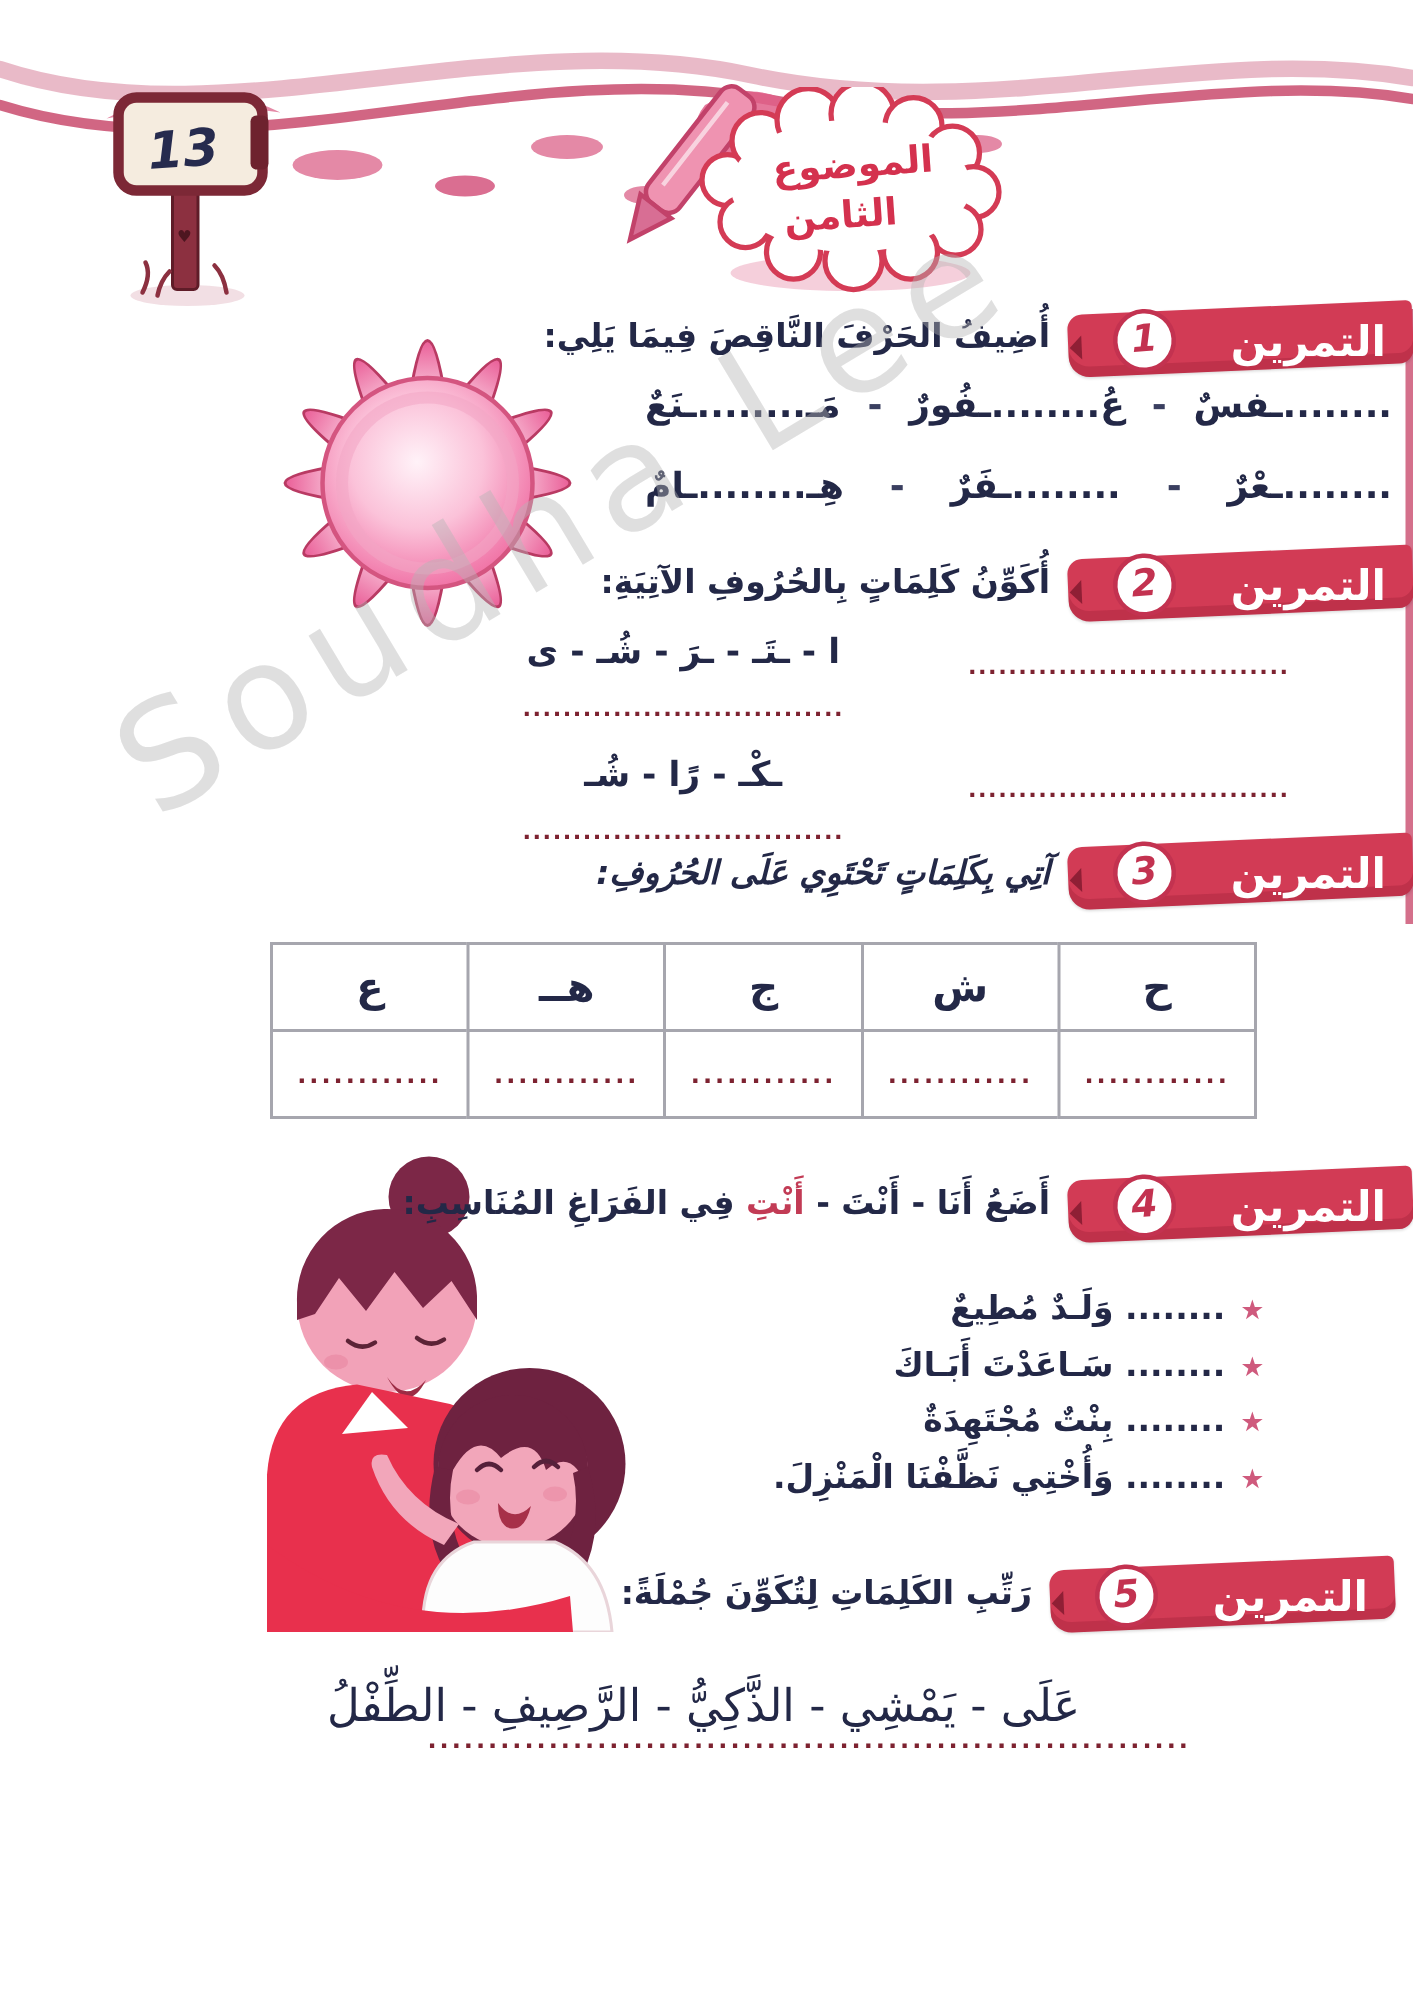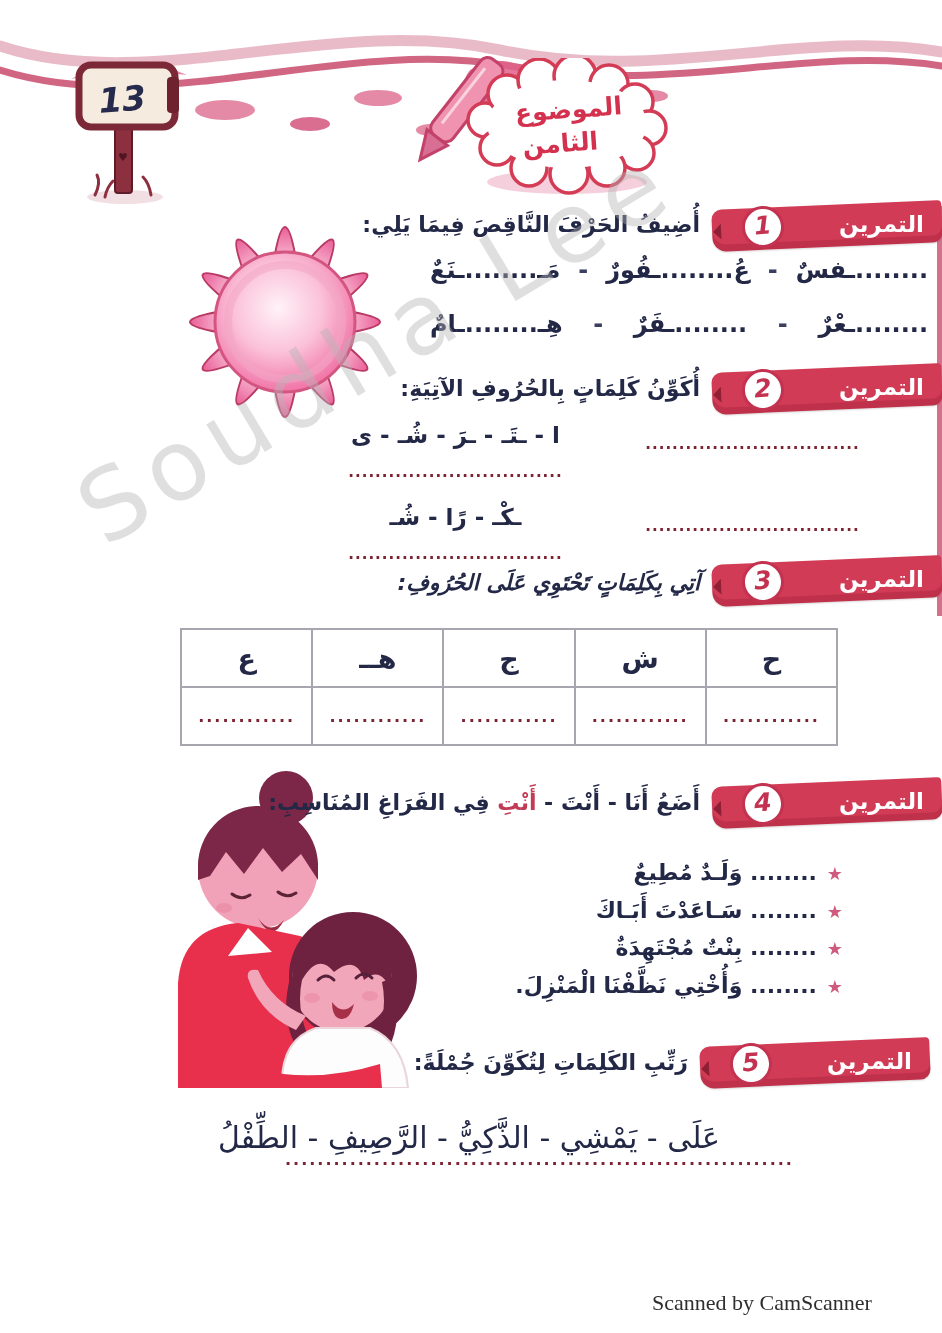--- a/index.html
+++ b/index.html
@@ -26,21 +26,21 @@
     border-radius:10px 4px 10px 14px;
     transform:rotate(-2.5deg);
     box-shadow:inset 0 -7px 0 rgba(125,15,35,.22), 0 1px 2px rgba(0,0,0,.15);
   }
   .banner .ribbon:before {
     content:""; position:absolute; left:-7px; top:14px;
     border:8px solid transparent; border-right-color:#8f1f35;
   }
   .banner .label {
     position:absolute; right:18px; top:6px;
-    color:#ffffff; font-weight:bold; font-size:23px; direction:rtl;
+    color:#ffffff; font-weight:bold; font-size:28px; direction:rtl;
   }
   .banner .circle {
     position:absolute; left:30px; top:1px; width:36px; height:36px;
     background:#ffffff; border:3px solid #c33250; border-radius:50%;
     text-align:center; line-height:34px;
     font-style:italic; font-weight:bold; font-size:25px; color:#c33250;
     transform:rotate(-4deg);
   }
 
   .instruction {
@@ -323,15 +323,14 @@
     <div class="banner" style="left:700px;top:1042px;">
       <div class="ribbon"></div>
       <span class="label">التمرين</span>
       <span class="circle">5</span>
     </div>
     <p class="instruction" style="right:254px;top:1050px;">رَتِّبِ الكَلِمَاتِ لِتُكَوِّنَ جُمْلَةً:</p>
     <p class="ex5-words">عَلَى - يَمْشِي - الذَّكِيُّ - الرَّصِيفِ - الطِّفْلُ</p>
     <p class="ex5-dots">...............................................................</p>
   </section>
 
-  <div class="footer">Scanned by CamScanner</div>
 
 </div>
 
 </body></html>

